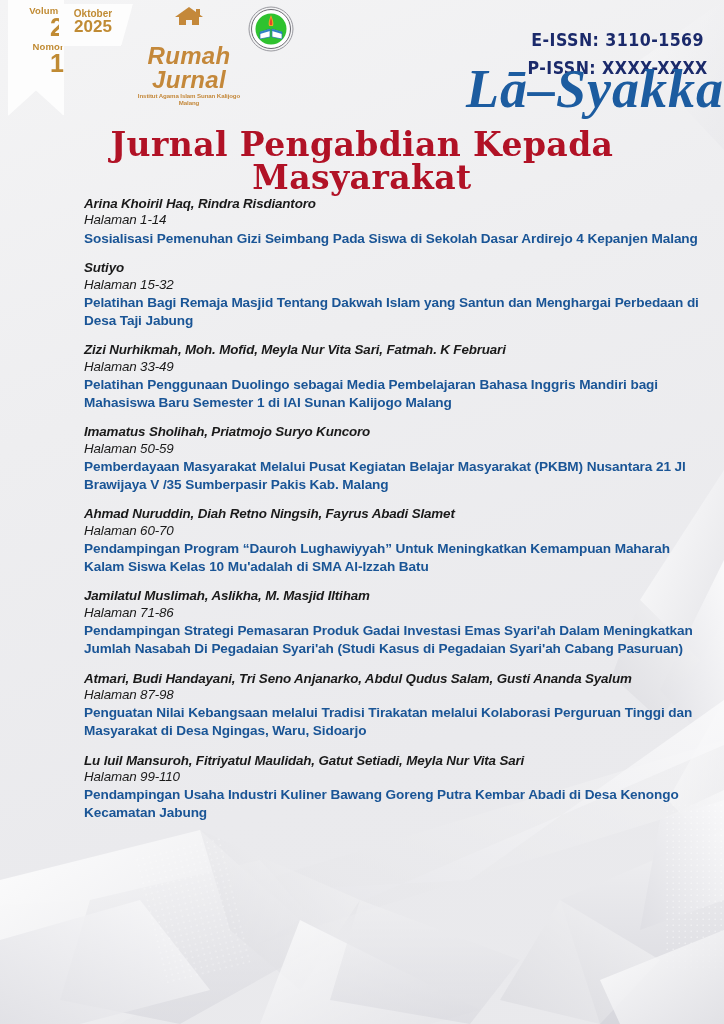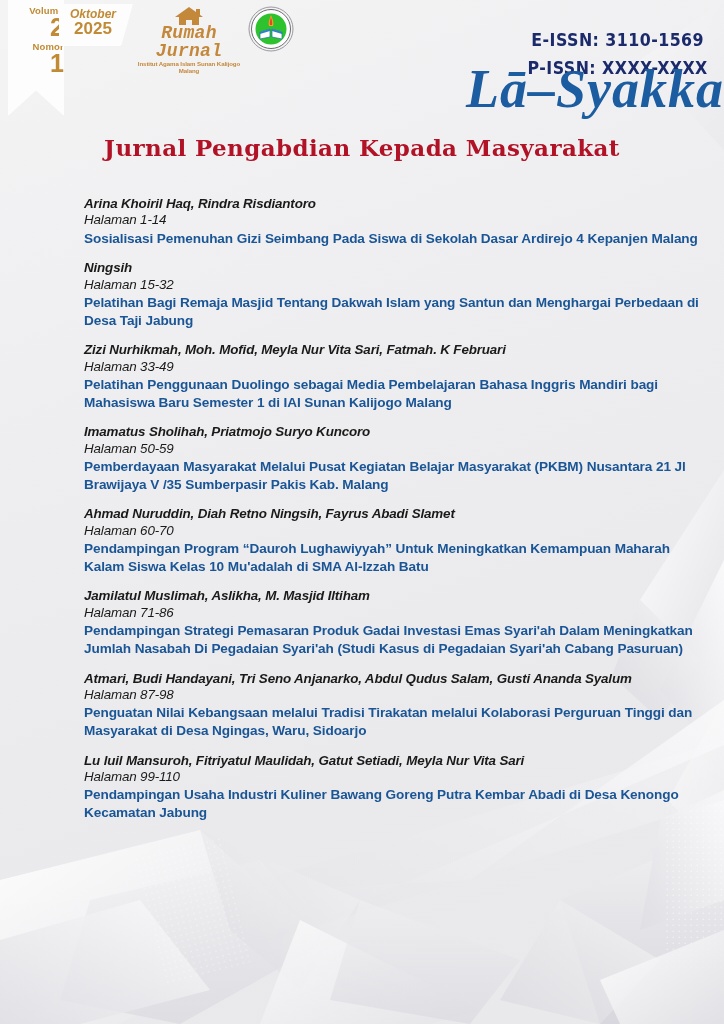--- a/index.html
+++ b/index.html
@@ -64,51 +64,51 @@
     height: 42px;
     background: #fdfdfd;
     -webkit-clip-path: polygon(0 0, 100% 0, 84% 100%, 0 100%);
     clip-path: polygon(0 0, 100% 0, 84% 100%, 0 100%);
     box-shadow: 1px 2px 5px rgba(120,120,130,.22);
     box-sizing: border-box;
     padding: 4px 10px 0 4px;
     text-align: center;
   }
   .date-month {
-    font-size: 12px;
+    font-size: 10px;
     font-weight: 700;
     color: #c08b34;
     line-height: 1.1;
-    font-style: italic;
   }
   .date-year {
     font-size: 17px;
     font-weight: 700;
     color: #c08b34;
     line-height: 1;
     margin-top: -1px;
   }
 
   
   .rj-logo {
     position: absolute;
     left: 133px;
     top: 6px;
     width: 112px;
     text-align: center;
   }
   .rj-house { display:block; margin: 0 auto -2px auto; }
   .rj-name {
-    font-family: Liberation Mono, monospace;
+    font-family: Liberation Sans, sans-serif;
     font-style: italic;
     font-weight: 700;
-    font-size: 18px;
+    font-size: 24px;
     color: #c4883a;
     letter-spacing: .3px;
     line-height: 1;
+    margin-top: 20px;
   }
   .rj-sub {
     font-size: 6px;
     font-weight: 700;
     color: #c4883a;
     letter-spacing: -.1px;
     line-height: 1.2;
     margin-top: 1px;
     transform: scaleX(1.02);
   }
@@ -149,24 +149,24 @@
     font-weight: 700;
     font-size: 54px;
     color: #1c5ca0;
     line-height: 1;
     letter-spacing: 1px;
     text-align: right;
   }
   .journal-sub {
     font-family: "DejaVu Serif", serif;
     font-weight: 700;
-    font-size: 23px;
+    font-size: 33px;
     color: #b11226;
     line-height: 1;
-    margin-top: 20px;
+    margin-top: 12px;
     letter-spacing: .4px;
   }
 
   
   .contents {
     position: absolute;
     left: 84px;
     top: 196px;
     width: 624px;
   }
@@ -298,21 +298,21 @@
 
   <div class="contents">
 
     <div class="entry">
       <div class="entry-authors">Arina Khoiril Haq, Rindra Risdiantoro</div>
       <div class="entry-pages">Halaman 1-14</div>
       <div class="entry-title">Sosialisasi Pemenuhan Gizi Seimbang Pada Siswa di Sekolah Dasar Ardirejo 4 Kepanjen Malang</div>
     </div>
 
     <div class="entry">
-      <div class="entry-authors">Ningsih</div>
+      <div class="entry-authors">Sutiyo</div>
       <div class="entry-pages">Halaman 15-32</div>
       <div class="entry-title">Pelatihan Bagi Remaja Masjid Tentang Dakwah Islam yang Santun dan Menghargai Perbedaan di Desa Taji Jabung</div>
     </div>
 
     <div class="entry">
       <div class="entry-authors">Zizi Nurhikmah, Moh. Mofid, Meyla Nur Vita Sari, Fatmah. K Februari</div>
       <div class="entry-pages">Halaman 33-49</div>
       <div class="entry-title">Pelatihan Penggunaan Duolingo sebagai Media Pembelajaran Bahasa Inggris Mandiri bagi Mahasiswa Baru Semester 1 di IAI Sunan Kalijogo Malang</div>
     </div>
 

